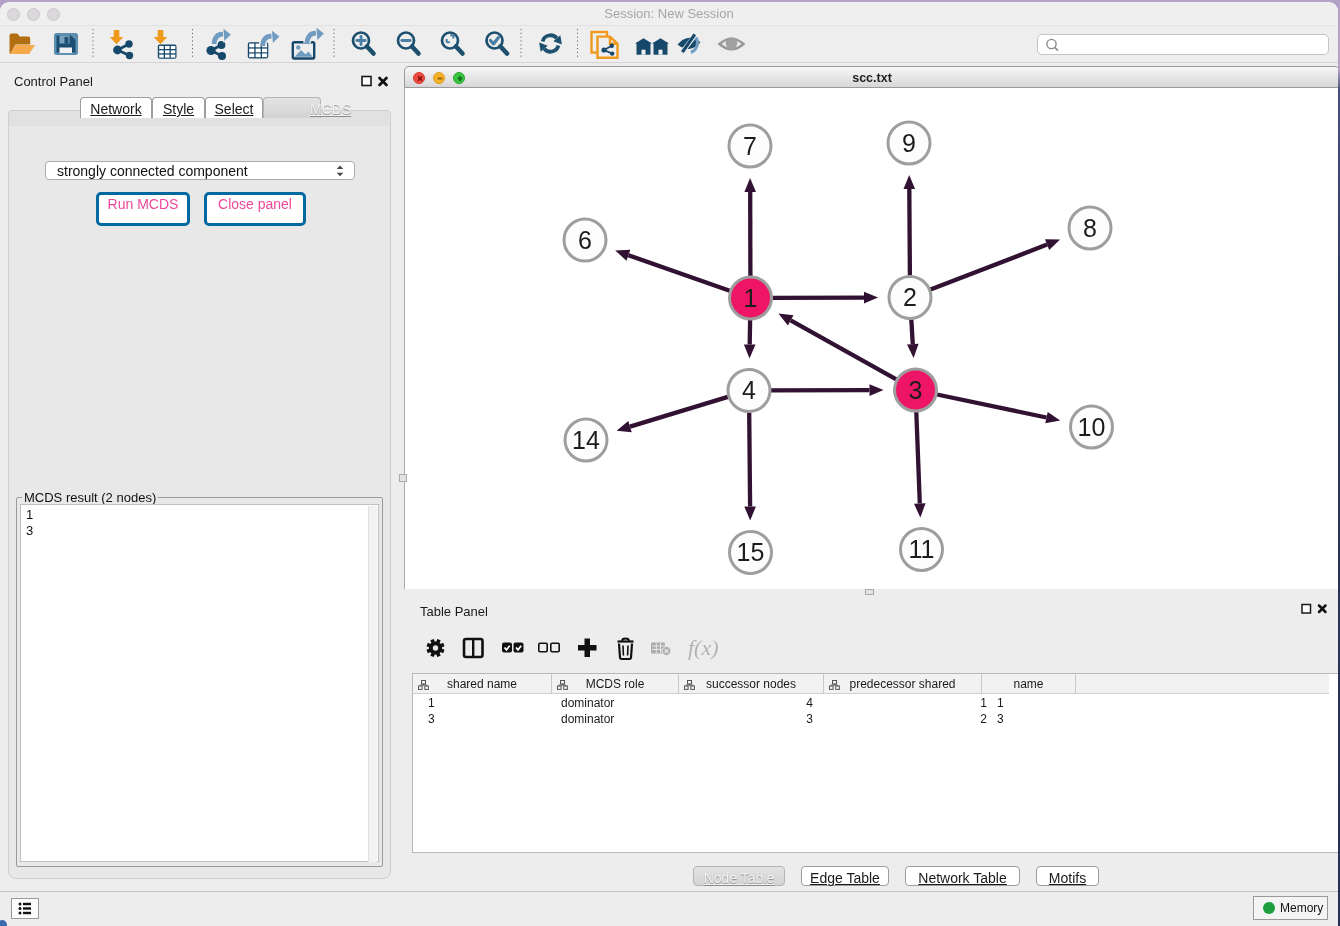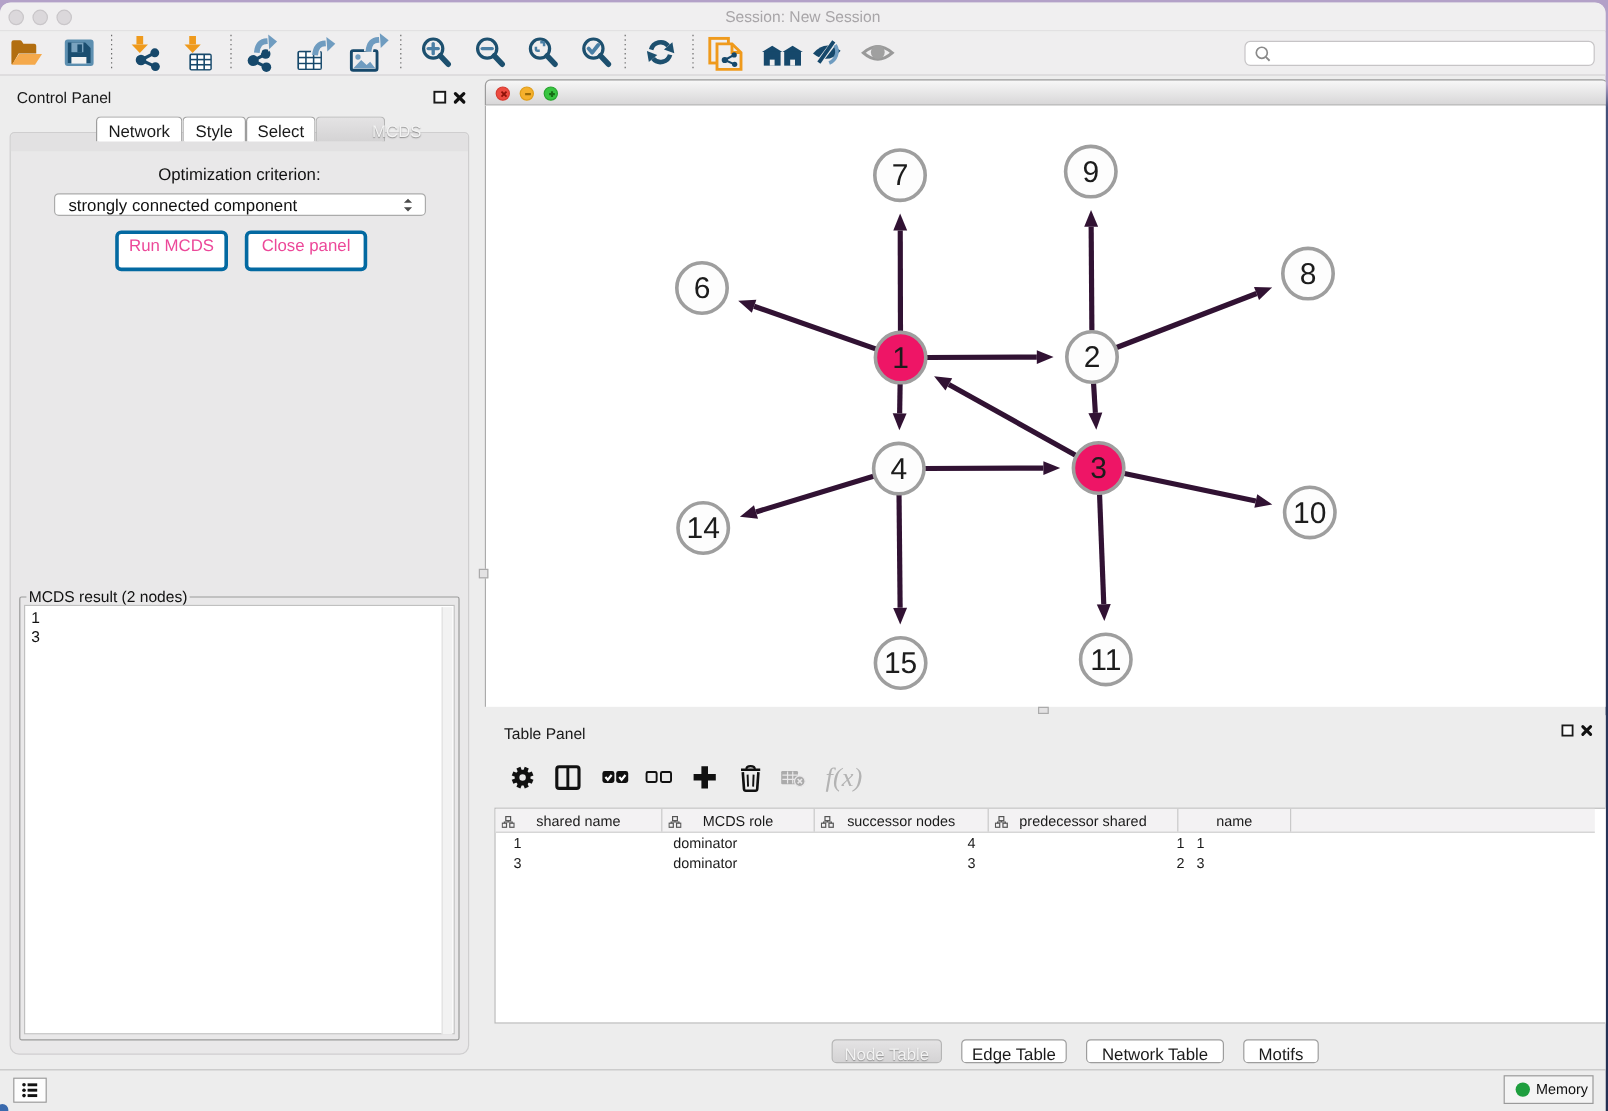--- a/index.html
+++ b/index.html
@@ -14,21 +14,21 @@
 #toolbar { position:absolute; top:25px; left:0; width:100%; height:36px; background:#efeeef; border-bottom:1px solid #d4d2d4; }
 #statusbar { position:absolute; bottom:0; left:0; width:100%; height:35px; background:#ededed; border-top:1px solid #c4c4c4; }
 #searchbox { position:absolute; left:1037px; top:7px; width:292px; height:21px; background:#fff; border:1px solid #c6c4c6; border-radius:5px; }
 
 
 #cpanel { position:absolute; top:61px; left:0; width:399px; height:828px; }
 #cphead { position:absolute; top:11px; left:14px; font-size:13px; color:#1a1a1a; }
 #cpbox { position:absolute; top:47px; left:8px; width:383px; height:769px; background:#e9e8e9; border:1px solid #cfcecf; border-radius:4px 4px 8px 8px; }
 #cpstrip { position:absolute; top:0; left:0; width:100%; height:15px; background:#e2e1e2; border-radius:4px 4px 0 0; }
 .tabrow { position:absolute; display:flex; }
-.tab { font-size:14px; color:#1a1a1a; background:#fff; border:1px solid #9d9d9d; border-bottom:none; text-align:center; padding-top:3px; height:21px; border-radius:4px 4px 0 0;}
+.tab { font-size:14px; color:#1a1a1a; background:#fff; border:1px solid #9d9d9d; border-bottom:none; text-align:center; padding-top:3px; height:21px; border-radius:4px 4px 0 0;text-decoration:underline;}
 .tab.sel { background:linear-gradient(#e4e3e4,#d4d3d4); color:#f3f3f3; text-shadow:0 1px 1px #8a8a8a; border-color:#b5b5b5; }
 #cptabs { top:34px; left:80px; }
 #cptabs .tab:nth-child(1){width:72px;} #cptabs .tab:nth-child(2){width:53px;} #cptabs .tab:nth-child(3){width:58px;} #cptabs .tab:nth-child(4){width:58px;padding-left:46px;}
 
 #optlabel { position:absolute; top:26px; width:100%; text-align:center; font-size:14px; color:#111; }
 #optsel { position:absolute; top:50px; left:36px; width:310px; height:19px; background:#fff; border:1px solid #ababab; border-radius:4px; font-size:14px; color:#111; padding:1px 0 0 11px; }
 .btn { position:absolute; height:34px; background:#fff; border:3px solid #0369a1; border-radius:5px; font-size:14px; color:#ec4899; text-align:center; padding-top:1px; }
 #runbtn { top:81px; left:87px; width:94px; }
 #closebtn { top:81px; left:195px; width:102px; }
 #mcdsfield { position:absolute; top:386px; left:7px; width:367px; height:370px; border:1px solid #9a9a9a; border-radius:2px; }
@@ -188,21 +188,20 @@
       </div>
     </div>
   <div id="cpanel">
     <div id="cphead">Control Panel</div>
       <svg width="399" height="30" style="position:absolute;top:2px;left:0;">
         <rect x="362" y="11.5" width="9" height="9" fill="#fdfdfd" stroke="#1a1a1a" stroke-width="1.6"></rect>
         <path d="M379.5,13 l7,7 M386.5,13 l-7,7" stroke="#111" stroke-width="2.7" stroke-linecap="round"></path>
       </svg>
     <div id="cpbox">
         <div id="cpstrip"></div>
-      <div id="optlabel">Optimization criterion:</div>
       <div id="optsel">strongly connected component<svg width="14" height="16" style="position:absolute;right:7px;top:1px;">
             <path d="M3.6,6 L7,2.6 L10.4,6 z M3.6,9.8 L7,13.2 L10.4,9.8 z" fill="#4a4a4a"></path>
           </svg></div>
       <div class="btn" id="runbtn">Run MCDS</div>
       <div class="btn" id="closebtn">Close panel</div>
       <div id="mcdsfield">
         <div id="mcdslegend">MCDS result (2 nodes)</div>
         <div id="mcdstext">1<br>3<div id="mcdsscroll"></div></div>
       </div>
     </div>
@@ -222,20 +221,21 @@
           <g stroke="#8e1208" stroke-width="1.5">
             <line x1="12.9" y1="9.4" x2="17.1" y2="13.6"></line>
             <line x1="17.1" y1="9.4" x2="12.9" y2="13.6"></line>
           </g>
           <line x1="32.6" y1="11.5" x2="37.4" y2="11.5" stroke="#9a6a06" stroke-width="1.8"></line>
           <g stroke="#156e15" stroke-width="1.8">
             <line x1="52.6" y1="11.5" x2="57.4" y2="11.5"></line>
             <line x1="55" y1="9.1" x2="55" y2="13.9"></line>
           </g>
         </svg>
+        <div id="netname">scc.txt</div>
     </div>
     <div id="netcanvas">
         <svg id="graph" width="934" height="501" style="position:absolute;top:0;left:2px;">
 <line x1="343.4" y1="188.0" x2="343.2" y2="104.0" stroke="#311233" stroke-width="4.3"></line>
 <polygon points="343.1,90.0 349.0,104.0 337.4,104.0" fill="#311233"></polygon>
 <line x1="322.7" y1="202.7" x2="221.4" y2="167.2" stroke="#311233" stroke-width="4.3"></line>
 <polygon points="208.2,162.6 223.3,161.7 219.5,172.7" fill="#311233"></polygon>
 <line x1="365.5" y1="209.9" x2="457.0" y2="209.6" stroke="#311233" stroke-width="4.3"></line>
 <polygon points="471.0,209.6 457.0,215.4 457.0,203.8" fill="#311233"></polygon>
 <line x1="343.1" y1="232.0" x2="342.7" y2="256.5" stroke="#311233" stroke-width="4.3"></line>

